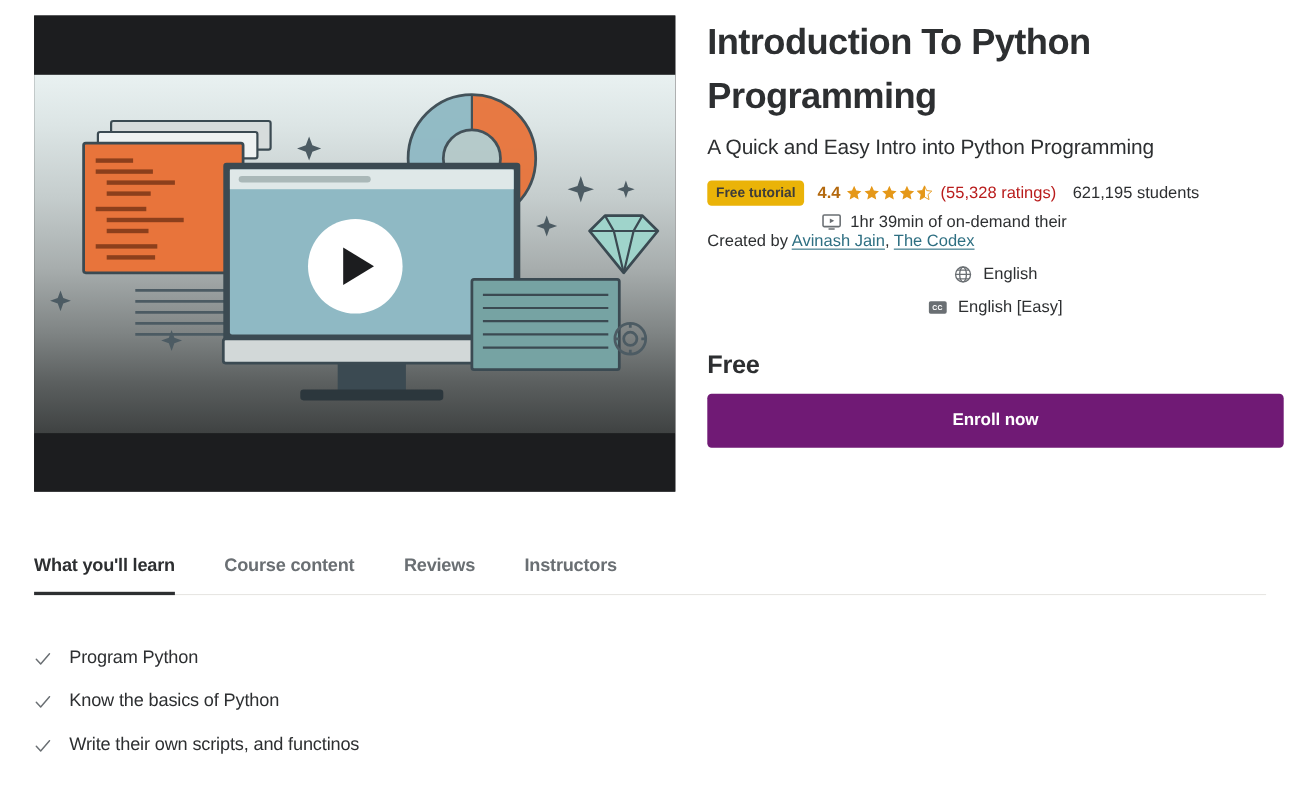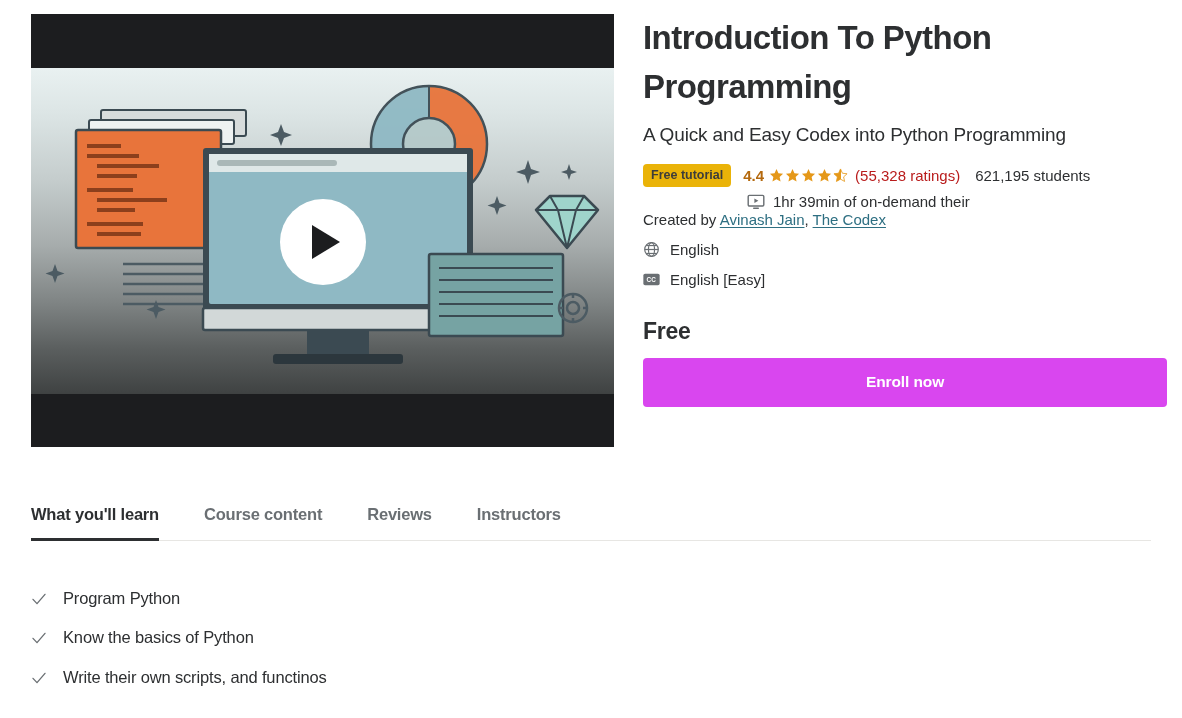--- a/index.html
+++ b/index.html
@@ -110,36 +110,36 @@
     margin-top: 6px;
     margin-left: 104px;
   }
   .duration-row .vid-icon { margin-right: 8px; display:block; }
   .duration-text { font-size: 15px; color: #2d2f31; }
 
   .created-row { font-size: 15px; color: #2d2f31; }
   .link { color: #5624d0; text-decoration: none; }
   .link.teal { color: #2e6f82; text-decoration: underline; text-underline-offset: 2px; }
 
-  .lang-row { display: flex; align-items: center; margin-top: 13px; }
+  .lang-row { display: flex; align-items: center; margin-top: 13px; justify-content: center; }
   .lang-row .ic { margin-right: 10px; display:block; flex: none; }
   .lang-text { font-size: 15px; color: #2d2f31; }
 
   .price {
     margin-top: 30px;
     font-size: 23px;
     font-weight: bold;
     color: #2d2f31;
     letter-spacing: -0.3px;
   }
   .enroll-btn {
     display: block;
     margin-top: 13px;
     width: 524px; height: 49px;
-    background: #d946ef;
+    background: #701a75;
     color: #ffffff;
     font-size: 15.5px;
     font-weight: bold;
     border: none;
     border-radius: 4px;
     cursor: pointer;
     font-family: "Liberation Sans", sans-serif;
     letter-spacing: -0.1px;
   }
 
@@ -279,21 +279,21 @@
 
     </div>
 
     <div class="preview-bar-bottom"></div>
   </div>
 
   <div class="info">
 
     <h1 class="course-title">Introduction To Python Programming</h1>
 
-    <p class="course-subtitle">A Quick and Easy Codex into Python Programming</p>
+    <p class="course-subtitle">A Quick and Easy Intro into Python Programming</p>
 
     <div class="meta-row">
       <span class="badge">Free tutorial</span>
 
       <span class="rating-num">4.4</span>
 
       <span class="stars">
         <svg class="star" viewBox="0 0 24 24">
           <path fill="#e59819" d="M12 1.5l3.1 6.9 7.4.8-5.5 5 1.5 7.3L12 17.8 5.5 21.5 7 14.2 1.5 9.2l7.4-.8z"></path>
         </svg>

